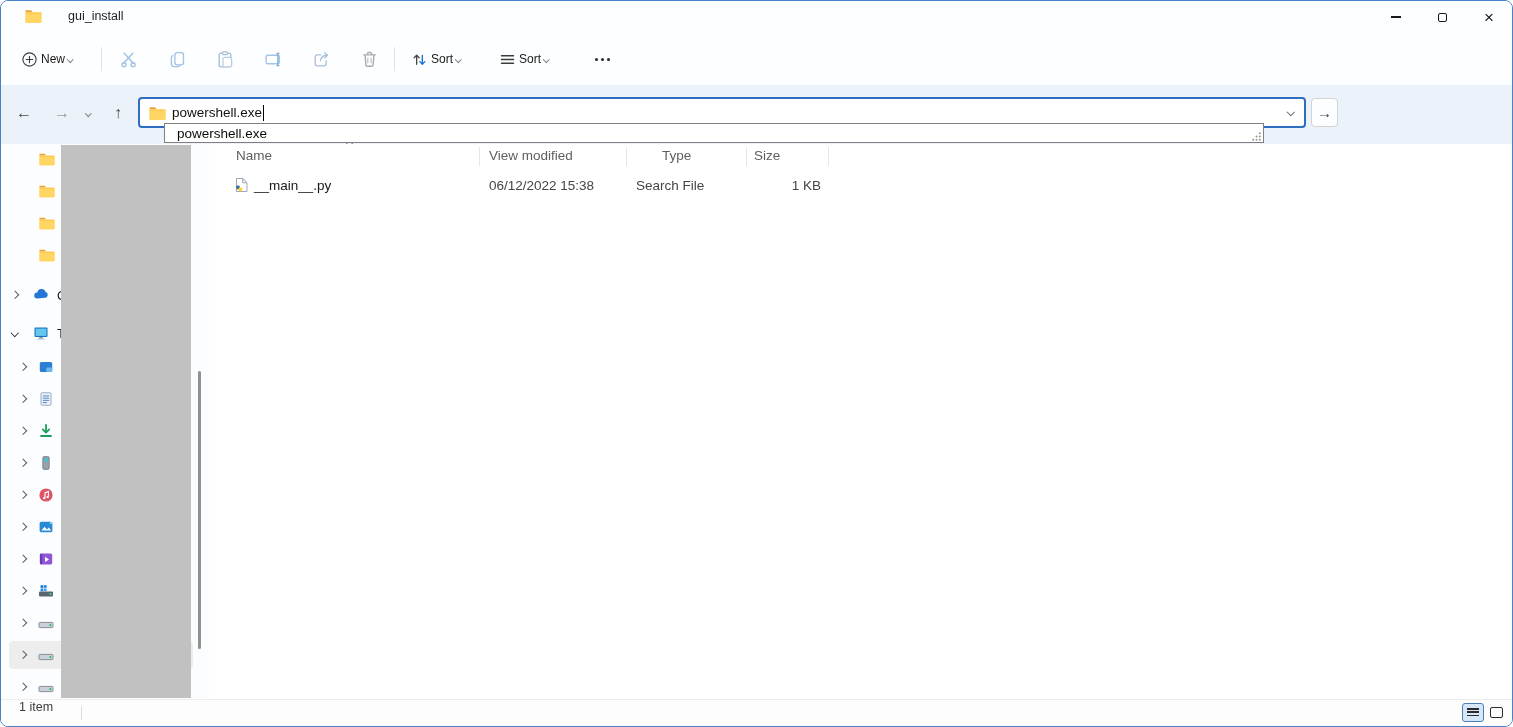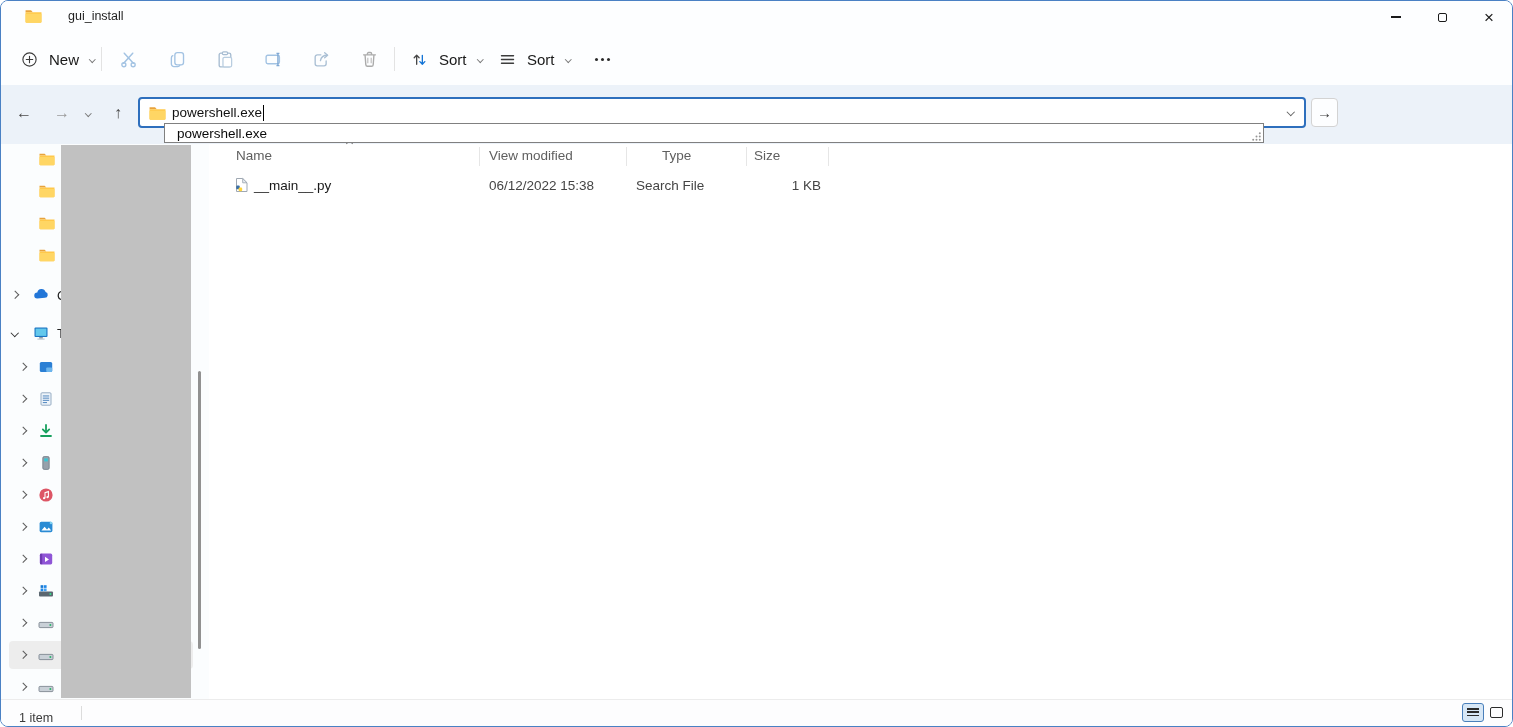--- a/index.html
+++ b/index.html
@@ -28,22 +28,22 @@
   
   .title-folder { position:absolute; left:24px; top:8px; width:17px; height:14px; }
   .title-text { position:absolute; left:47px; top:8px; font-size:12.5px; color:#1f1f1f;margin-left:20px; }
   .wctl { position:absolute; top:0; width:46px; height:32px; display:flex; align-items:center; justify-content:center; }
   .wctl.min { right:93px; } .wctl.max { right:47px; } .wctl.close { right:0; }
   .glyph-min { width:10px; height:1.4px; background:#1a1a1a; }
   .glyph-max { width:9px; height:9px; border:1.2px solid #1a1a1a; border-radius:2px; }
   .glyph-close { font-size:17px; color:#1a1a1a; line-height:1; }
 
   
-  .tbtn { position:absolute; top:42px; height:32px; display:flex; align-items:center; gap:11px;
-          font-size:15px; color:#191919; border-radius:4px; padding:0 6px; }
+  .tbtn { position:absolute; top:42px; height:32px; display:flex; align-items:center; gap:3px;
+          font-size:12px; color:#191919; border-radius:4px; padding:0 6px; }
   .tsep { position:absolute; top:46px; width:1px; height:24px; background:#e3e3e3; }
   .ticon { position:absolute; top:43px; width:26px; height:30px; display:flex; align-items:center; justify-content:center; }
   .dots { display:flex; gap:3px; }
   .dots i { width:3px; height:3px; border-radius:50%; background:#2b2b2b; }
 
   
   .nbtn { position:absolute; top:98px; height:28px; width:30px; display:flex; align-items:center; justify-content:center;
           font-size:16px; color:#4a4a4a; }
   .nbtn.disabled { color:#9a9a9a; }
   .combo { position:absolute; left:137px; top:96px; width:1168px; height:31px; background:#fff;
@@ -82,21 +82,21 @@
   .colsep { position:absolute; top:146px; width:1px; height:19px; background:#e6e6e6; }
   .sortchev { position:absolute; left:346px; top:140px; width:5px; height:5px;
               border-right:1.2px solid #777; border-bottom:1.2px solid #777; transform:rotate(-135deg); z-index:10; }
   .filerow { position:absolute; left:216px; top:172px; width:620px; height:26px; border-radius:3px; }
   .fcell { position:absolute; top:177px; font-size:13.5px; color:#454545; }
   .fcell.name { color:#191919; }
   .fcell.size { left:745px; width:75px; text-align:right; }
   .fileicon { position:absolute; left:232px; top:176px; width:16px; height:16px; }
 
   
-  .status-count { position:absolute; left:18px; bottom:1px; font-size:12.5px; color:#3b3b3b; }
+  .status-count { position:absolute; left:18px; bottom:12px; font-size:12.5px; color:#3b3b3b; }
   .status-sep { position:absolute; left:80px; bottom:6px; width:1px; height:14px; background:#dcdcdc; }
   .vtoggle { position:absolute; bottom:4px; display:flex; align-items:center; justify-content:center; }
   .vtoggle.details { right:28px; width:22px; height:19px; background:#d7e7f6; border:1px solid #4a7fba; border-radius:3px; }
   .vtoggle.icons { right:6px; width:20px; height:19px; }
   .lines-glyph { width:12px; height:10px;
                  background:repeating-linear-gradient(#2b2b2b 0 1.5px, transparent 1.5px 3.4px); }
   .rect-glyph { width:13px; height:11px; border:1.6px solid #2b2b2b; border-radius:2px; }
 </style>
 </head>
 <body>

